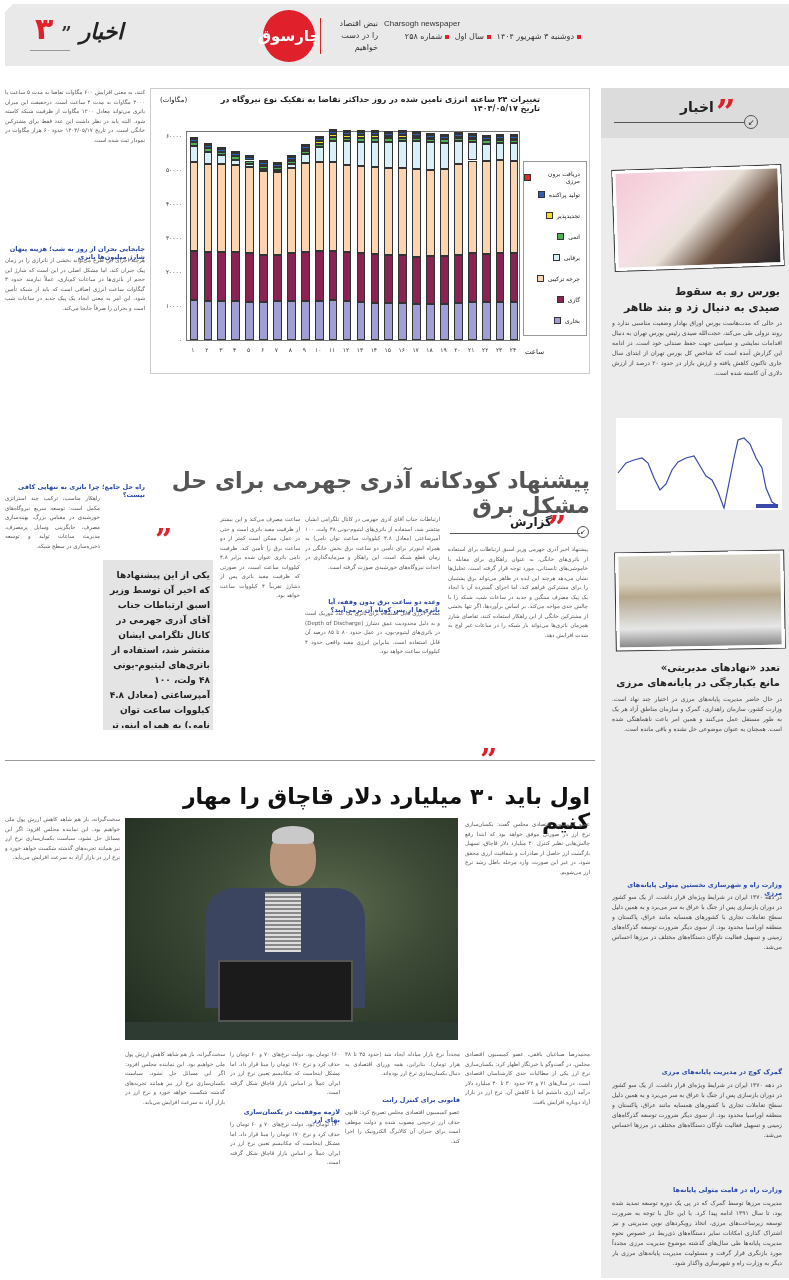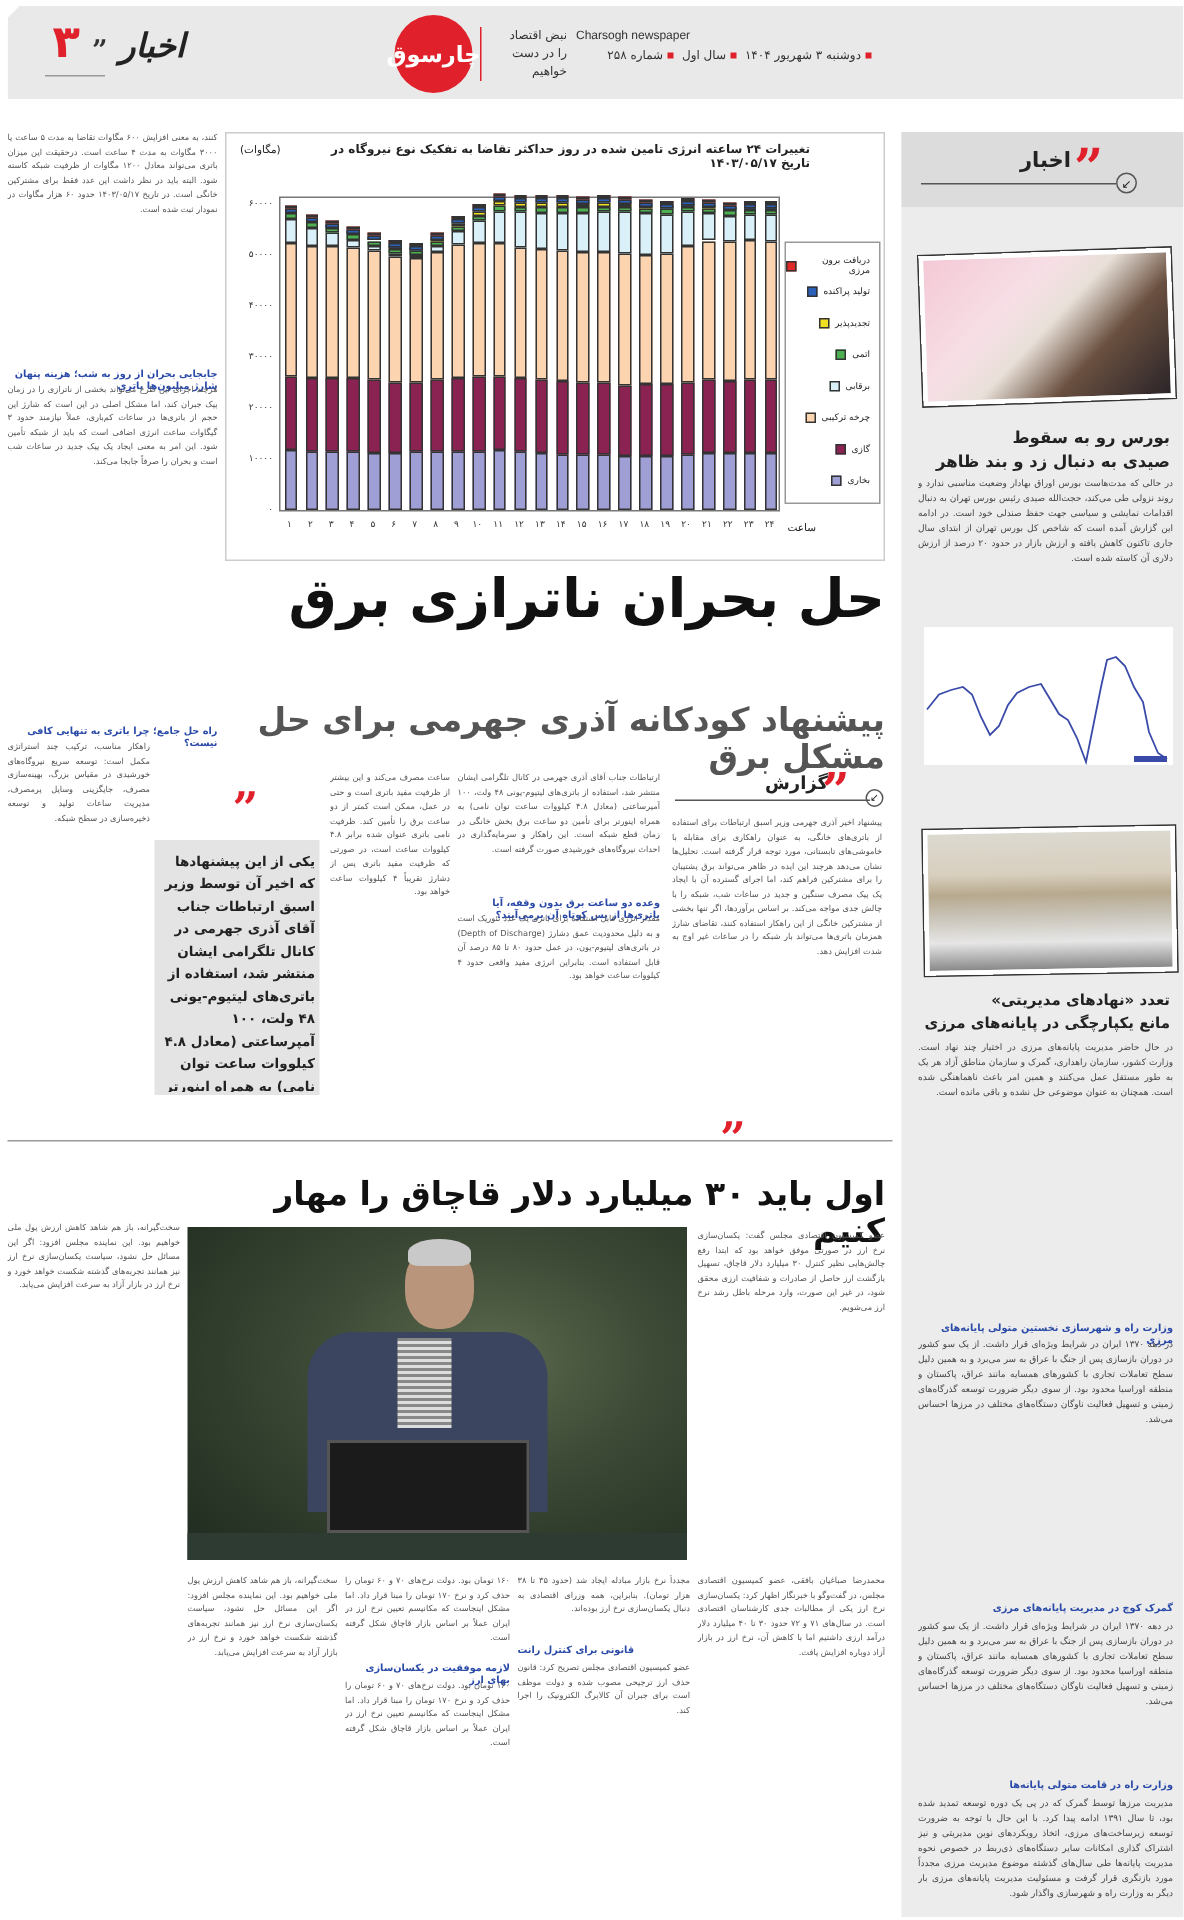--- a/index.html
+++ b/index.html
@@ -393,21 +393,20 @@
       <span>گازی</span>
       <span class="leg-sw" style="background: rgb(138, 34, 82);"></span>
     </div>
     <div class="leg-item" style="top: 155px;">
       <span>بخاری</span>
       <span class="leg-sw" style="background: rgb(159, 159, 214);"></span>
     </div>
   </div>
 
 <div class="abs h-main">
-  <div>حل بحران ناترازی برق</div>
 </div>
 <div class="abs h-sub">پیشنهاد کودکانه آذری جهرمی برای حل مشکل برق</div>
 <div class="abs report-qm qmark">”</div>
 <div class="abs report-label">گزارش</div>
 <div class="abs report-line"></div>
 <div class="abs report-arrow">↙</div>
 
 <div class="abs col" style="left:448px;top:545px;width:140px;height:200px;overflow:hidden">پیشنهاد اخیر آذری جهرمی وزیر اسبق ارتباطات برای استفاده از باتری‌های خانگی، به عنوان راهکاری برای مقابله با خاموشی‌های تابستانی، مورد توجه قرار گرفته است. تحلیل‌ها نشان می‌دهد هرچند این ایده در ظاهر می‌تواند برق پشتیبان را برای مشترکین فراهم کند، اما اجرای گسترده آن با ایجاد یک پیک مصرف سنگین و جدید در ساعات شب، شبکه را با چالش جدی مواجه می‌کند. بر اساس برآوردها، اگر تنها بخشی از مشترکین خانگی از این راهکار استفاده کنند، تقاضای شارژ همزمان باتری‌ها می‌تواند بار شبکه را در ساعات غیر اوج به شدت افزایش دهد.</div>
 <div class="abs col" style="left:305px;top:515px;width:135px;height:80px;overflow:hidden">ارتباطات جناب آقای آذری جهرمی در کانال تلگرامی ایشان منتشر شد، استفاده از باتری‌های لیتیوم-یونی ۴۸ ولت، ۱۰۰ آمپرساعتی (معادل ۴.۸ کیلووات ساعت توان نامی) به همراه اینورتر برای تأمین دو ساعت برق بخش خانگی در زمان قطع شبکه است. این راهکار و سرمایه‌گذاری در احداث نیروگاه‌های خورشیدی صورت گرفته است.</div>
 <div class="abs subhead" style="left:305px;top:598px;width:135px;text-align:right">وعده دو ساعت برق بدون وقفه، آیا باتری‌ها از پس کوتاه آن برمی‌آیند؟</div>
@@ -426,19 +425,19 @@
 <div class="abs person-body"></div>
 <div class="abs shirt"></div>
 <div class="abs person-head"></div>
 <div class="abs person-hair"></div>
 <div class="abs monitor"></div>
 <div class="abs desk"></div>
 
 <div class="abs col" style="left:465px;top:820px;width:125px;height:230px;overflow:hidden">عضو کمیسیون اقتصادی مجلس گفت: یکسان‌سازی نرخ ارز در صورتی موفق خواهد بود که ابتدا رفع چالش‌هایی نظیر کنترل ۳۰ میلیارد دلار قاچاق، تسهیل بازگشت ارز حاصل از صادرات و شفافیت ارزی محقق شود، در غیر این صورت، وارد مرحله باطل رشد نرخ ارز می‌شویم.</div>
 <div class="abs col" style="left:465px;top:1050px;width:125px;height:225px;overflow:hidden">محمدرضا صباغیان بافقی، عضو کمیسیون اقتصادی مجلس، در گفت‌وگو با خبرنگار اظهار کرد: یکسان‌سازی نرخ ارز یکی از مطالبات جدی کارشناسان اقتصادی است. در سال‌های ۷۱ و ۷۲ حدود ۳۰ تا ۴۰ میلیارد دلار درآمد ارزی داشتیم اما با کاهش آن، نرخ ارز در بازار آزاد دوباره افزایش یافت.</div>
 <div class="abs col" style="left:345px;top:1050px;width:115px;height:40px;overflow:hidden">مجدداً نرخ بازار مبادله ایجاد شد (حدود ۳۵ تا ۳۸ هزار تومان). بنابراین، همه وزرای اقتصادی به دنبال یکسان‌سازی نرخ ارز بوده‌اند.</div>
-<div class="abs subhead" style="left:345px;top:1096px;width:115px;text-align:left">قانونی برای کنترل رانت</div>
+<div class="abs subhead" style="left:345px;top:1096px;width:115px;text-align:right">قانونی برای کنترل رانت</div>
 <div class="abs col" style="left:345px;top:1108px;width:115px;height:168px;overflow:hidden">عضو کمیسیون اقتصادی مجلس تصریح کرد: قانون حذف ارز ترجیحی مصوب شده و دولت موظف است برای جبران آن کالابرگ الکترونیک را اجرا کند.</div>
 <div class="abs col" style="left:230px;top:1050px;width:110px;height:50px;overflow:hidden">۱۶۰ تومان بود. دولت نرخ‌های ۷۰ و ۶۰ تومان را حذف کرد و نرخ ۱۷۰ تومان را مبنا قرار داد. اما مشکل اینجاست که مکانیسم تعیین نرخ ارز در ایران عملاً بر اساس بازار قاچاق شکل گرفته است.</div>
 <div class="abs subhead" style="left:230px;top:1108px;width:110px;text-align:right">لازمه موفقیت در یکسان‌سازی بهای ارز</div>
 <div class="abs col" style="left:230px;top:1120px;width:110px;height:156px;overflow:hidden">۱۶۰ تومان بود. دولت نرخ‌های ۷۰ و ۶۰ تومان را حذف کرد و نرخ ۱۷۰ تومان را مبنا قرار داد. اما مشکل اینجاست که مکانیسم تعیین نرخ ارز در ایران عملاً بر اساس بازار قاچاق شکل گرفته است.</div>
 <div class="abs col" style="left:125px;top:1050px;width:100px;height:226px;overflow:hidden">سخت‌گیرانه، باز هم شاهد کاهش ارزش پول ملی خواهیم بود. این نماینده مجلس افزود: اگر این مسائل حل نشود، سیاست یکسان‌سازی نرخ ارز نیز همانند تجربه‌های گذشته شکست خواهد خورد و نرخ ارز در بازار آزاد به سرعت افزایش می‌یابد.</div>
 <div class="abs col" style="left:5px;top:815px;width:115px;height:460px;overflow:hidden">سخت‌گیرانه، باز هم شاهد کاهش ارزش پول ملی خواهیم بود. این نماینده مجلس افزود: اگر این مسائل حل نشود، سیاست یکسان‌سازی نرخ ارز نیز همانند تجربه‌های گذشته شکست خواهد خورد و نرخ ارز در بازار آزاد به سرعت افزایش می‌یابد.</div>
 
 </body></html>

